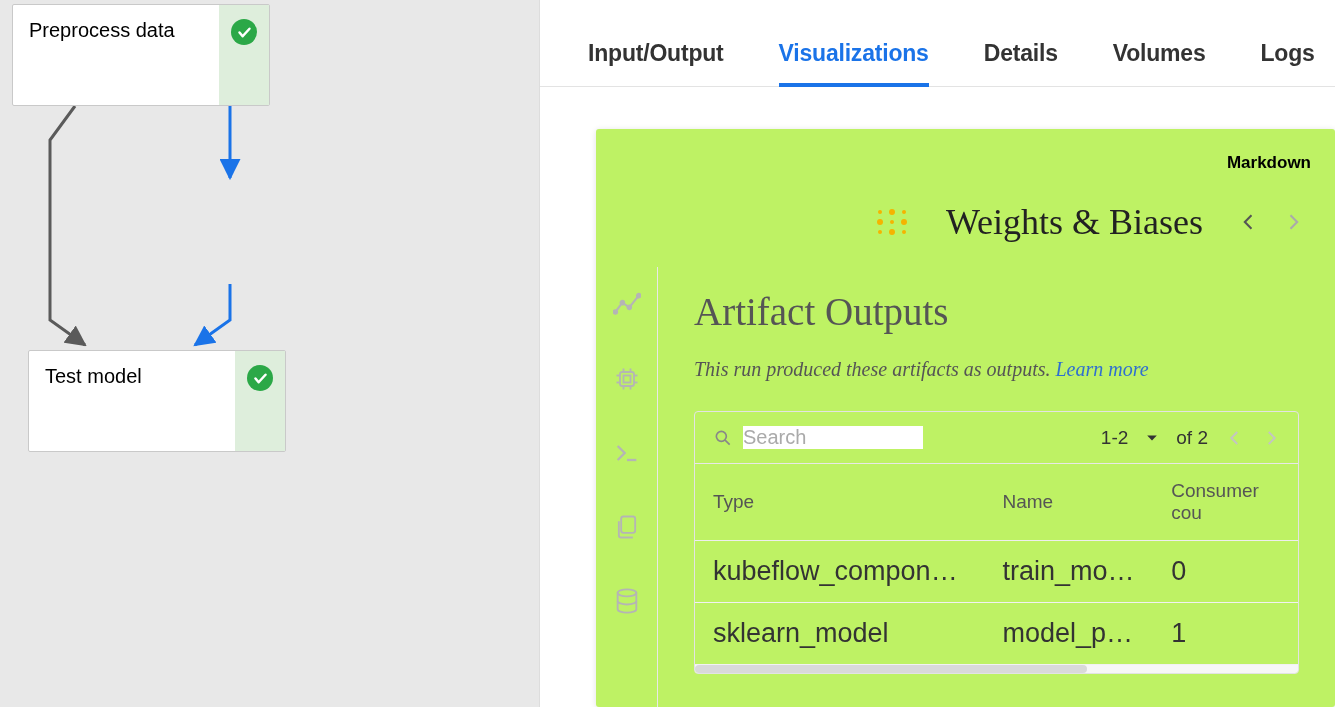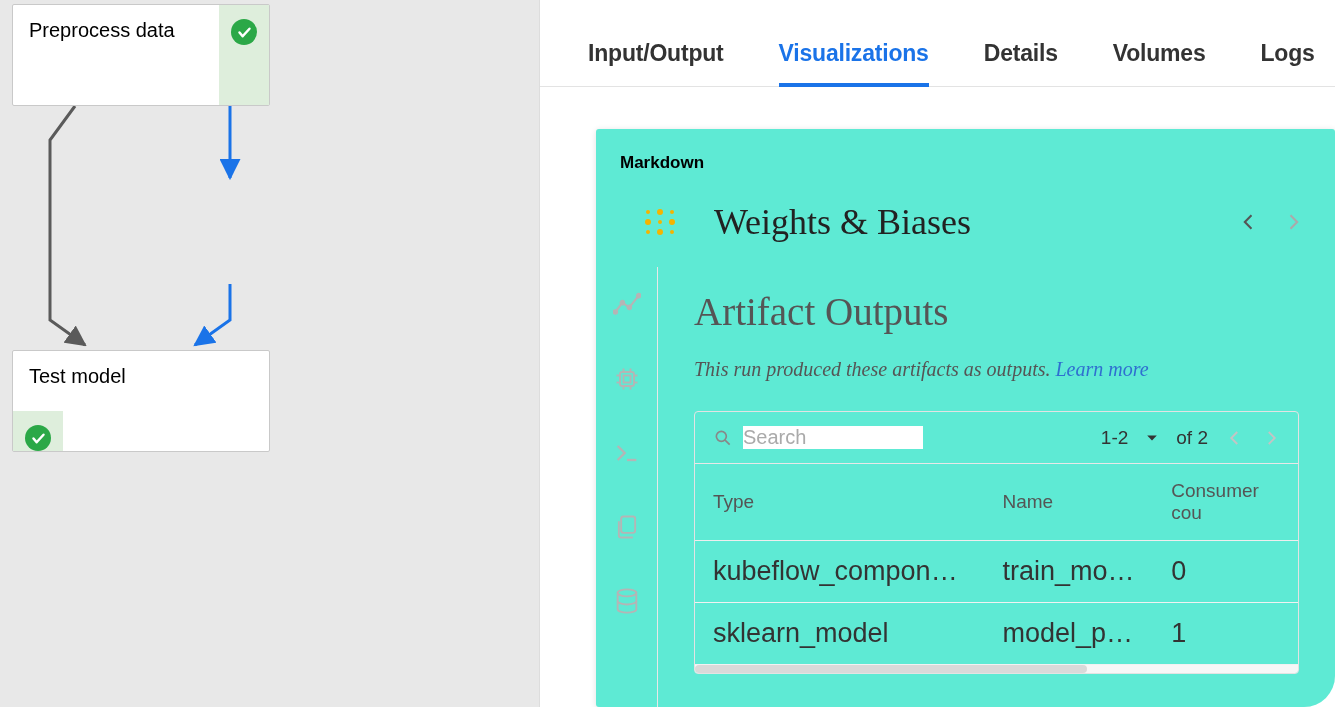--- a/index.html
+++ b/index.html
@@ -62,21 +62,20 @@
       border: 2px solid #1a73e8;
       border-radius: 4px;
     }
     
     .detail-panel {
       flex: 1;
       background: #fff;
       display: flex;
       flex-direction: column;
       overflow: hidden;
-      border-radius: 31px;
     }
     .tabs {
       display: flex;
       gap: 55px;
       padding: 40px 48px 0 48px;
       border-bottom: 1px solid #e3e3e3;
     }
     .tab {
       font-size: 23px;
       font-weight: 600;
@@ -85,27 +84,28 @@
       cursor: pointer;
       letter-spacing: -0.2px;
     }
     .tab.active {
       color: #1a73e8;
       border-bottom: 4px solid #1a73e8;
       margin-bottom: -1px;
     }
     .viz-card {
       margin: 42px 0 0 56px;
-      background: #5eead4;
+      background: #bef264;
       box-shadow: 0 1px 6px rgba(0,0,0,0.12);
       border-radius: 3px;
       flex: 1;
       display: flex;
       flex-direction: column;
       overflow: hidden;
+      align-items: flex-end;
     }
     .viz-card-title {
       font-size: 17px;
       font-weight: 600;
       padding: 24px 24px 20px 24px;
     }
     .viz-header {
       display: flex;
       align-items: center;
       padding: 8px 24px 24px 46px;
@@ -263,21 +263,21 @@
     <div class="status-strip">
       <div class="check-badge">
         <svg viewBox="0 0 24 24" fill="none" stroke="#fff" stroke-width="4" stroke-linecap="round" stroke-linejoin="round">
             <polyline points="4,12 9,18 20,6"></polyline>
           </svg>
       </div>
     </div>
   </div>
 
 
-  <div class="node" style="left:12px; top:350px;flex-direction:column;">
+  <div class="node" style="left:28px; top:350px;">
     <div class="label">Test model</div>
     <div class="status-strip">
       <div class="check-badge">
         <svg viewBox="0 0 24 24" fill="none" stroke="#fff" stroke-width="4" stroke-linecap="round" stroke-linejoin="round">
             <polyline points="4,12 9,18 20,6"></polyline>
           </svg>
       </div>
     </div>
   </div>
 </div>

